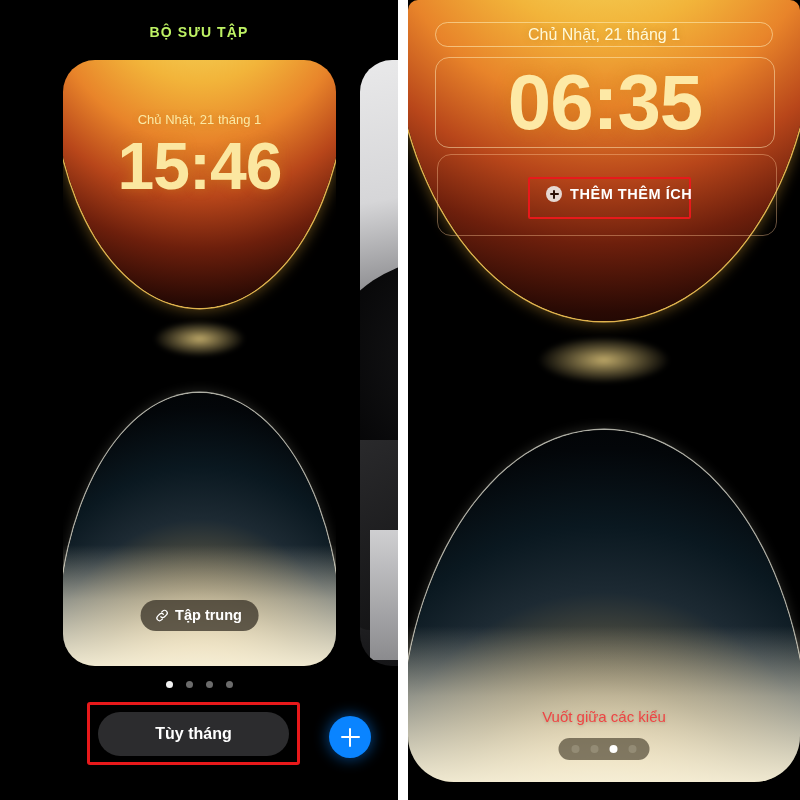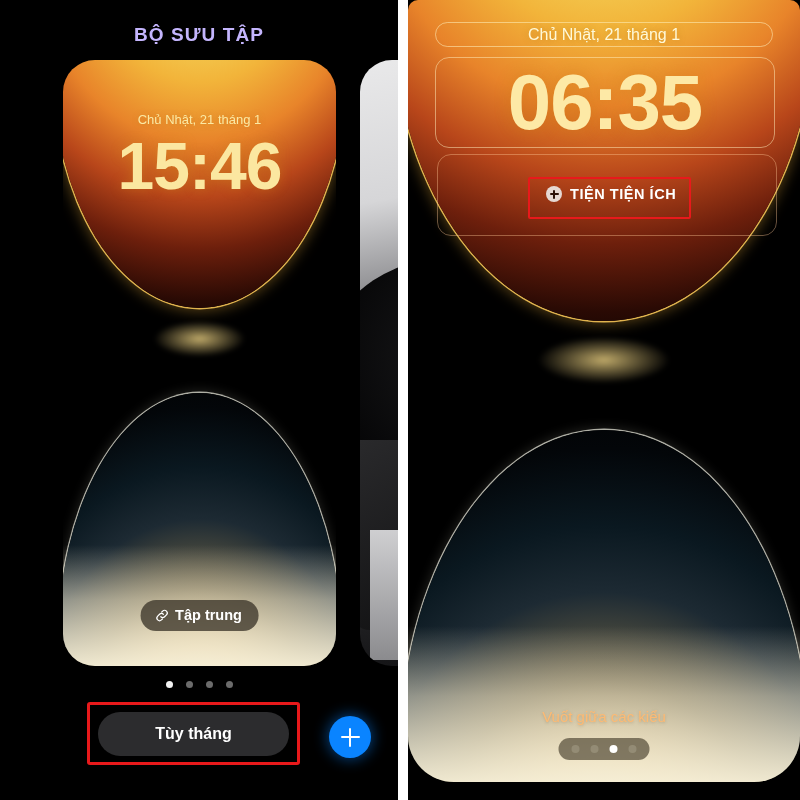--- a/index.html
+++ b/index.html
@@ -11,22 +11,22 @@
   }
   #root { position: relative; width: 800px; height: 800px; background: #ffffff; }
 
   
   .panel-left {
     position: absolute; left: 0; top: 0; width: 398px; height: 800px;
     background: #000000; overflow: hidden;
   }
   .collection-title {
     position: absolute; top: 24px; left: 0; width: 398px;
-    text-align: center; color: #c4b5fd;
-    font-size: 19px; font-weight: 700; letter-spacing: 1.1px;
+    text-align: center; color: #bef264;
+    font-size: 14px; font-weight: 700; letter-spacing: 1.1px;
   }
 
   
   .wp-card {
     position: absolute; left: 63px; top: 60px;
     width: 273px; height: 606px;
     border-radius: 32px; overflow: hidden;
     background: #000;
   }
   
@@ -182,21 +182,21 @@
   .plus-circle {
     width: 16px; height: 16px; border-radius: 50%;
     background: rgba(235,230,228,0.92);
     position: relative; flex: 0 0 auto;
   }
   .plus-circle .ph { position: absolute; left: 3.5px; top: 7.2px; width: 9px; height: 1.8px; background: #2a1008; border-radius: 1px; }
   .plus-circle .pv { position: absolute; left: 7.1px; top: 3.6px; width: 1.8px; height: 9px; background: #2a1008; border-radius: 1px; }
 
   .swipe-hint {
     position: absolute; left: 0; top: 708px; width: 392px; text-align: center;
-    color: #fdba74; font-size: 15px; font-weight: 500;
+    color: #ef4444; font-size: 15px; font-weight: 500;
     text-shadow: 0 1px 3px rgba(120,100,60,.35);
   }
   .rp-dots {
     position: absolute; left: 50%; transform: translateX(-50%); top: 738px;
     display: flex; align-items: center; gap: 11px;
     padding: 7px 13px; border-radius: 13px; background: rgba(86,78,58,0.72);
   }
   .rp-dots .dot { width: 8px; height: 8px; border-radius: 50%; background: rgba(150,142,120,0.9); }
   .rp-dots .dot.active { background: #ffffff; }
 </style>
@@ -283,16 +283,16 @@
       </div>
     </div>
   </div>
 
   <div class="add-widget-hl"></div>
   <button class="add-widget-btn">
     <span class="plus-circle">
       <span class="ph"></span>
         <span class="pv"></span>
     </span>
-    <span class="lbl">TIỆN TIỆN ÍCH</span>
+    <span class="lbl">THÊM THÊM ÍCH</span>
   </button>
 
 </div>
 
 </body></html>

